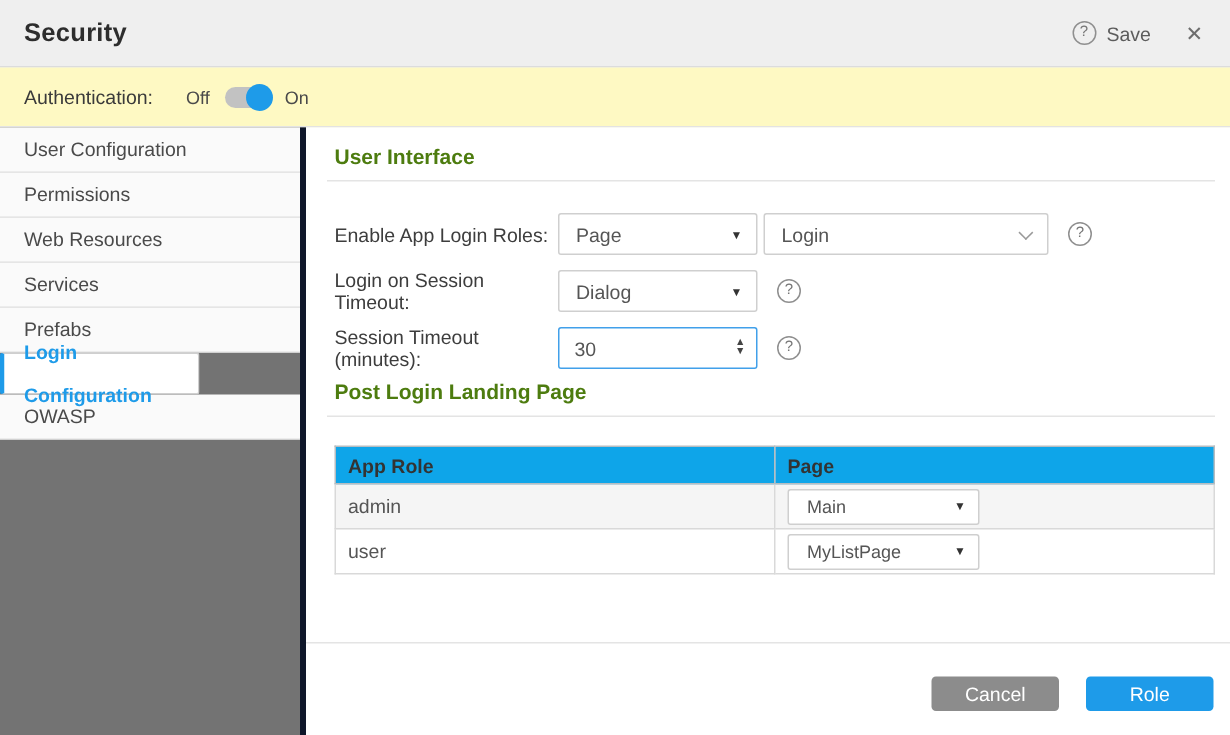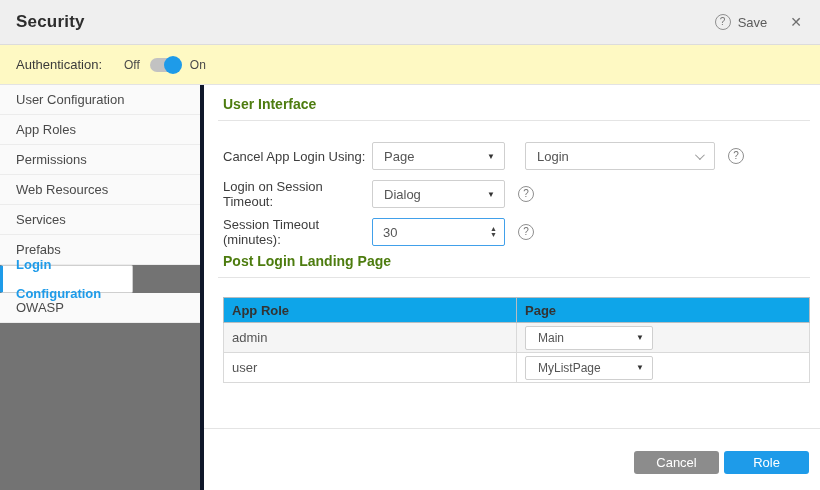--- a/index.html
+++ b/index.html
@@ -43,21 +43,21 @@
   .frow { display: flex; align-items: center; height: 28px; margin-top: 10px; margin-left: 5px; }
   .frow.first { margin-top: 21px; }
   .flabel { width: 149px; font-size: 13px; color: #3d3d3d; flex: 0 0 149px; }
 
   .sel { width: 133px; height: 28px; border: 1px solid #cfcfcf; border-radius: 2px; background: #fff;
          display: flex; align-items: center; padding: 0 9px 0 11px; font-size: 13px; color: #555;
          cursor: pointer; }
   .sel .arr { margin-left: auto; font-size: 8px; color: #333; }
   .combo { width: 190px; height: 28px; border: 1px solid #cfcfcf; border-radius: 2px; background: #fff;
            display: flex; align-items: center; padding: 0 12px 0 11px; font-size: 13px; color: #555;
-           margin-left: 20px; cursor: pointer; }
+           margin-left: 4px; cursor: pointer; }
   .combo .chev { margin-left: auto; width: 7px; height: 7px; border-right: 1px solid #9a9a9a;
                  border-bottom: 1px solid #9a9a9a; transform: rotate(45deg) translateY(-2px); }
   .frow .help-circ { margin-left: 13px; }
 
   .num-wrap { position: relative; width: 133px; height: 28px; }
   .num-wrap input { width: 100%; height: 100%; border: 1px solid #41a0ea; border-radius: 2px;
                     padding: 0 26px 0 10px; font-size: 13px; color: #555; outline: none;
                     font-family: "Liberation Sans", sans-serif; }
   .spinner { position: absolute; right: 8px; top: 50%; transform: translateY(-50%);
              display: flex; flex-direction: column; align-items: center; cursor: pointer; }
@@ -71,21 +71,21 @@
                      padding: 0 0 0 8px; }
   tr.r-even td { background: #f5f5f5; }
   tr.r-odd td { background: #ffffff; }
   .mini-sel { width: 128px; height: 24px; border: 1px solid #cfcfcf; border-radius: 2px; background: #fff;
               display: flex; align-items: center; padding: 0 8px 0 12px; font-size: 12px; color: #555;
               cursor: pointer; }
   .mini-sel .arr { margin-left: auto; font-size: 8px; color: #333; }
 
   
   .foot-rule { position: absolute; left: 0; right: 0; bottom: 61px; border-top: 1px solid #e4e4e4; }
-  .foot { position: absolute; right: 15px; bottom: 16px; display: flex; gap: 5px; }
+  .foot { position: absolute; right: 15px; bottom: 16px; display: flex; gap: 18px; }
   .btn { width: 85px; height: 23px; border: none; border-radius: 3px; font-size: 13px; color: #fff;
          font-family: "Liberation Sans", sans-serif; cursor: pointer; }
   .btn.cancel { background: #8c8c8c; }
   .btn.save { background: #1e9be9; }
 </style>
 </head>
 <body>
 
 <div class="page">
 
@@ -104,36 +104,35 @@
     <span class="toggle">
       <span class="knob"></span>
     </span>
     <span class="onoff">On</span>
   </div>
 
   <div class="body">
 
     <div class="sidebar">
       <div class="side-item">User Configuration</div>
-      <div class="side-item">App Roles</div>
       <div class="side-item">Permissions</div>
       <div class="side-item">Web Resources</div>
       <div class="side-item">Services</div>
       <div class="side-item">Prefabs</div>
       <div class="side-item sel">Login Configuration</div>
       <div class="side-item">OWASP</div>
     </div>
 
     <div class="content">
 
       <div class="sec-title">User Interface</div>
       <hr class="rule">
 
       <div class="frow first">
-        <span class="flabel">Cancel App Login Using:</span>
+        <span class="flabel">Enable App Login Roles:</span>
         <div class="sel">
           <span>Page</span>
           <span class="arr">▼</span>
         </div>
         <div class="combo">
           <span>Login</span>
           <span class="chev"></span>
         </div>
         <span class="help-circ">?</span>
       </div>

